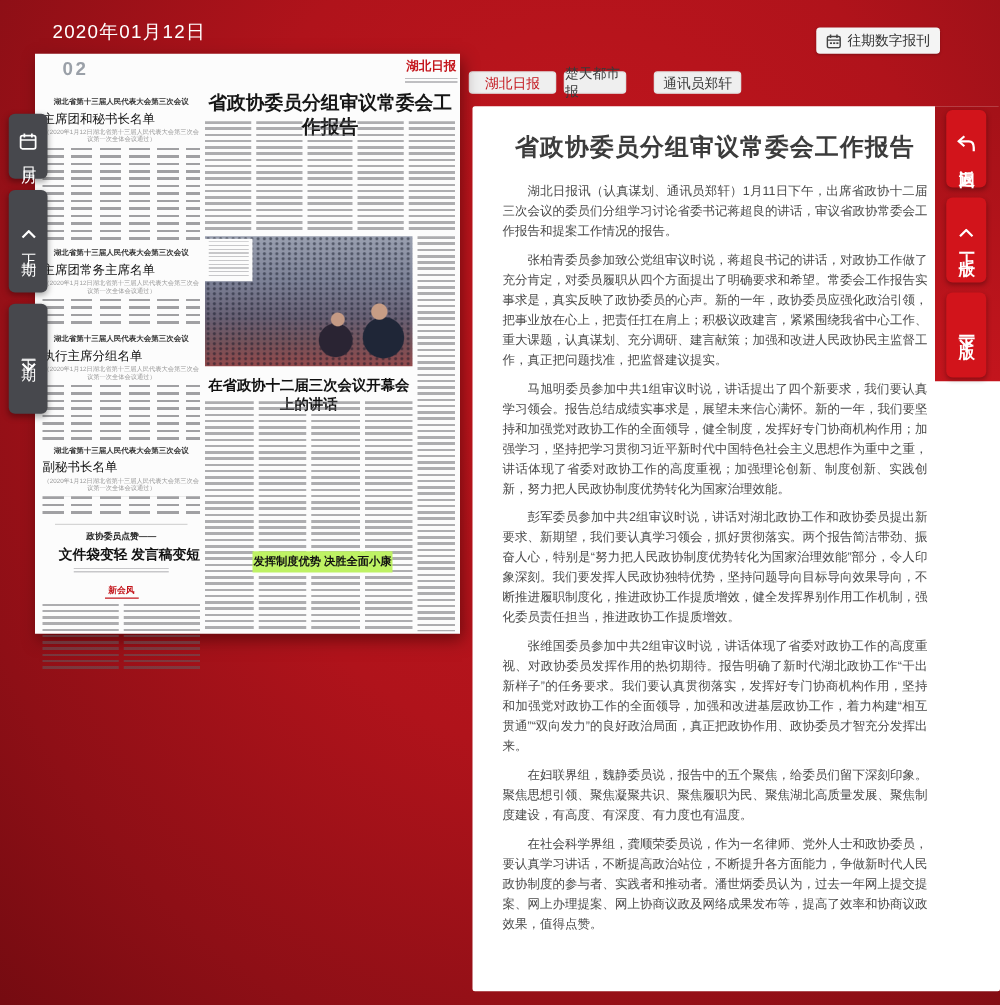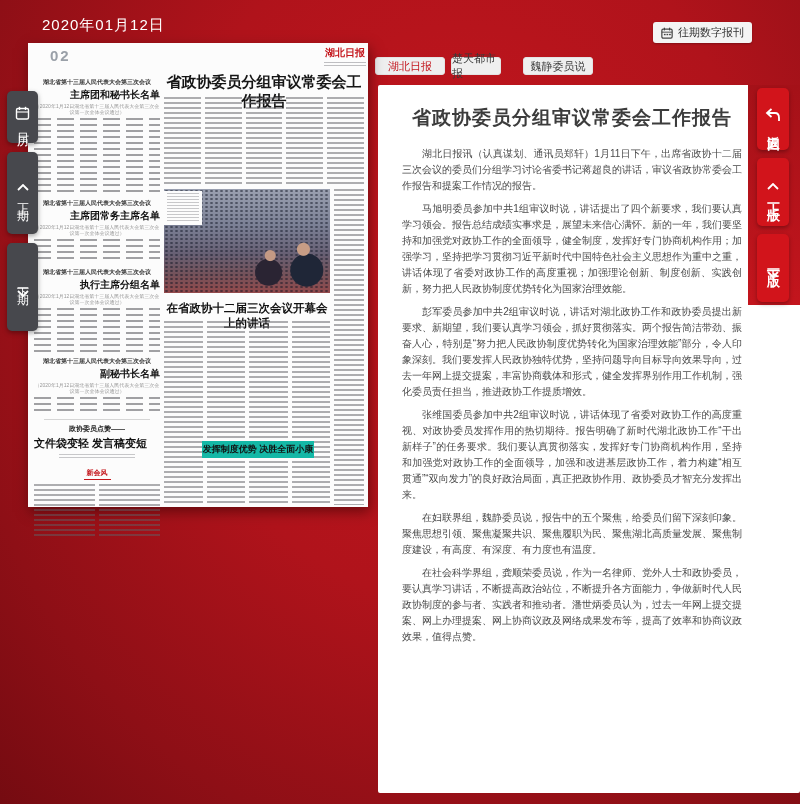--- a/index.html
+++ b/index.html
@@ -78,29 +78,29 @@
   .ft   { background:repeating-linear-gradient(to bottom, rgba(95,95,100,.5) 0 2px, transparent 2px 5px); }
   .ftl  { background:repeating-linear-gradient(to bottom, rgba(135,135,140,.45) 0 1px, transparent 1px 3px); }
   .names{ background:
       repeating-linear-gradient(to right, transparent 0 17px, #fcfcfc 17px 23px),
       repeating-linear-gradient(to bottom, rgba(85,85,90,.55) 0 2px, transparent 2px 6px); }
   .cols { display:flex; gap:4px; }
   .cols > div { flex:1; }
 
   .t-left { position:absolute; left:6px; top:30px; width:126px; }
   .t-left .session { font-size:6px; font-weight:bold; color:#333; text-align:center; line-height:7px; margin-top:6px; }
-  .t-left .lh { font-size:10px; font-weight:bold; color:#111; text-align:right; margin-top:2px; }
+  .t-left .lh { font-size:10px; font-weight:normal; color:#111; text-align:left; margin-top:2px; }
   .t-left .note { font-size:5px; color:#999; text-align:center; line-height:6px; margin-top:1px; }
   .t-left .nm1 { height:76px; margin-top:3px; }
   .t-left .nm2 { height:24px; margin-top:3px; }
   .t-left .nm3 { height:44px; margin-top:3px; }
   .t-left .nm4 { height:16px; margin-top:3px; }
   .t-left hr { border:none; border-top:1px solid #d5d5d5; margin:6px 10px 4px; }
   .t-left .kicker { font-size:7px; font-weight:bold; color:#222; text-align:center; }
-  .t-left .lh5 { font-size:11px; font-weight:bold; color:#111; text-align:left; margin-top:2px; }
+  .t-left .lh5 { font-size:11px; font-weight:bold; color:#111; text-align:right; margin-top:2px; }
   .t-left .byline { height:4px; width:60%; margin:3px auto 0; }
   .t-left .tagwrap { text-align:center; margin-top:3px; }
   .t-left .tag { display:inline-block; color:#c4161c; font-size:7px; font-weight:bold; border-bottom:1px solid #c4161c; padding:0 3px 1px; }
   .t-left .cols { height:54px; margin-top:4px; }
 
   .t-right { position:absolute; left:136px; top:30px; width:200px; height:434px; }
   .t-headline { position:absolute; left:0; top:0; width:100%; font-size:15px; font-weight:800; color:#151515; text-align:center; letter-spacing:0; }
   .t-cols1 { position:absolute; left:0; top:24px; width:200px; height:88px; }
   .t-photo {
     position:absolute; left:0; top:116px; width:166px; height:104px;
@@ -111,21 +111,21 @@
       radial-gradient(circle at 63% 80%, #2a2433 0 13px, transparent 14px),
       radial-gradient(rgba(15,20,35,.5) 1px, transparent 1.6px),
       linear-gradient(180deg,#9aa0b0 0%,#7b8095 35%,#676074 62%,#74525a 82%,#93494b 100%);
     background-size:auto,auto,auto,auto,5px 4px,auto;
   }
   .t-caption { position:absolute; left:0; top:2px; width:38px; height:34px; background:#fcfcfc; padding:2px 3px; }
   .t-caption .ftl { height:100%; }
   .t-colR { position:absolute; left:170px; top:116px; width:30px; height:316px; }
   .t-speech { position:absolute; left:0; top:228px; width:166px; font-size:11.5px; font-weight:bold; color:#111; text-align:center; }
   .t-cols2 { position:absolute; left:0; top:248px; width:166px; height:184px; }
-  .t-subhead { position:absolute; left:38px; top:368px; width:112px; height:17px; background:#14b8a6;
+  .t-subhead { position:absolute; left:38px; top:368px; width:112px; height:17px; background:#bef264;
     font-size:9px; font-weight:bold; color:#111; display:flex; align-items:center; justify-content:center; letter-spacing:0; }
 
   
   .main-panel {
     position:absolute; left:378px; top:85px; width:422px; height:708px;
     background:#fff; border-radius:2px; z-index:3; overflow:hidden;
   }
   .article { padding:14px 58px 10px 24px; }
   .article h1 { font-size:19px; font-weight:bold; color:#3c3c3c; text-align:center; letter-spacing:1px; margin:6px 0 15px; }
   .article .body p { font-size:10px; line-height:16px; color:#4a4a4a; text-indent:2em; margin:0 0 7px; text-align:justify; }
@@ -147,21 +147,21 @@
         <rect x="3.4" y="8" width="2" height="1.6" fill="#444"></rect>
         <rect x="6.4" y="8" width="2" height="1.6" fill="#444"></rect>
         <rect x="9.4" y="8" width="2" height="1.6" fill="#444"></rect>
       </svg>
   </span>
   <span>往期数字报刊</span>
 </div>
 
 <div class="tab tab1 active">湖北日报</div>
 <div class="tab tab2">楚天都市报</div>
-<div class="tab tab3">魏静委员说</div>
+<div class="tab tab3">通讯员郑轩</div>
 
 <div class="side-btn btn-cal">
   <span>
     <svg width="15" height="14" viewBox="0 0 14 14">
         <rect x="1" y="2.5" width="12" height="10.5" rx="1.5" fill="none" stroke="#fff" stroke-width="1.4"></rect>
         <line x1="4" y1="0.8" x2="4" y2="4" stroke="#fff" stroke-width="1.4"></line>
         <line x1="10" y1="0.8" x2="10" y2="4" stroke="#fff" stroke-width="1.4"></line>
         <line x1="1" y1="6" x2="13" y2="6" stroke="#fff" stroke-width="1.1"></line>
       </svg>
   </span>
@@ -243,22 +243,23 @@
       </div>
     <div class="t-subhead">发挥制度优势 决胜全面小康</div>
   </div>
 </div>
 
 <div class="main-panel">
   <div class="article">
     <h1>省政协委员分组审议常委会工作报告</h1>
     <div class="body">
         <p>湖北日报讯（认真谋划、通讯员郑轩）1月11日下午，出席省政协十二届三次会议的委员们分组学习讨论省委书记蒋超良的讲话，审议省政协常委会工作报告和提案工作情况的报告。</p>
+        <p>张柏青委员参加致公党组审议时说，蒋超良书记的讲话，对政协工作做了充分肯定，对委员履职从四个方面提出了明确要求和希望。常委会工作报告实事求是，真实反映了政协委员的心声。新的一年，政协委员应强化政治引领，把事业放在心上，把责任扛在肩上；积极议政建言，紧紧围绕我省中心工作、重大课题，认真谋划、充分调研、建言献策；加强和改进人民政协民主监督工作，真正把问题找准，把监督建议提实。</p>
         <p>马旭明委员参加中共1组审议时说，讲话提出了四个新要求，我们要认真学习领会。报告总结成绩实事求是，展望未来信心满怀。新的一年，我们要坚持和加强党对政协工作的全面领导，健全制度，发挥好专门协商机构作用；加强学习，坚持把学习贯彻习近平新时代中国特色社会主义思想作为重中之重，讲话体现了省委对政协工作的高度重视；加强理论创新、制度创新、实践创新，努力把人民政协制度优势转化为国家治理效能。</p>
-        <p>彭军委员参加中共2组审议时说，讲话对湖北政协工作和政协委员提出新要求、新期望，我们要认真学习领会，抓好贯彻落实。两个报告简洁带劲、振奋人心，特别是“努力把人民政协制度优势转化为国家治理效能”部分，令人印象深刻。我们要发挥人民政协独特优势，坚持问题导向目标导向效果导向，过去一年网上提交提案，丰富协商载体和形式，健全发挥界别作用工作机制，强化委员责任担当，推进政协工作提质增效。</p>
+        <p>彭军委员参加中共2组审议时说，讲话对湖北政协工作和政协委员提出新要求、新期望，我们要认真学习领会，抓好贯彻落实。两个报告简洁带劲、振奋人心，特别是“努力把人民政协制度优势转化为国家治理效能”部分，令人印象深刻。我们要发挥人民政协独特优势，坚持问题导向目标导向效果导向，不断推进履职制度化，推进政协工作提质增效，健全发挥界别作用工作机制，强化委员责任担当，推进政协工作提质增效。</p>
         <p>张维国委员参加中共2组审议时说，讲话体现了省委对政协工作的高度重视、对政协委员发挥作用的热切期待。报告明确了新时代湖北政协工作“干出新样子”的任务要求。我们要认真贯彻落实，发挥好专门协商机构作用，坚持和加强党对政协工作的全面领导，加强和改进基层政协工作，着力构建“相互贯通”“双向发力”的良好政治局面，真正把政协作用、政协委员才智充分发挥出来。</p>
         <p>在妇联界组，魏静委员说，报告中的五个聚焦，给委员们留下深刻印象。聚焦思想引领、聚焦凝聚共识、聚焦履职为民、聚焦湖北高质量发展、聚焦制度建设，有高度、有深度、有力度也有温度。</p>
         <p>在社会科学界组，龚顺荣委员说，作为一名律师、党外人士和政协委员，要认真学习讲话，不断提高政治站位，不断提升各方面能力，争做新时代人民政协制度的参与者、实践者和推动者。潘世炳委员认为，过去一年网上提交提案、网上办理提案、网上协商议政及网络成果发布等，提高了效率和协商议政效果，值得点赞。</p>
       </div>
   </div>
 </div>
 
 <div class="corner-patch"></div>
 <div class="page-btn btn-back">
   <span>

